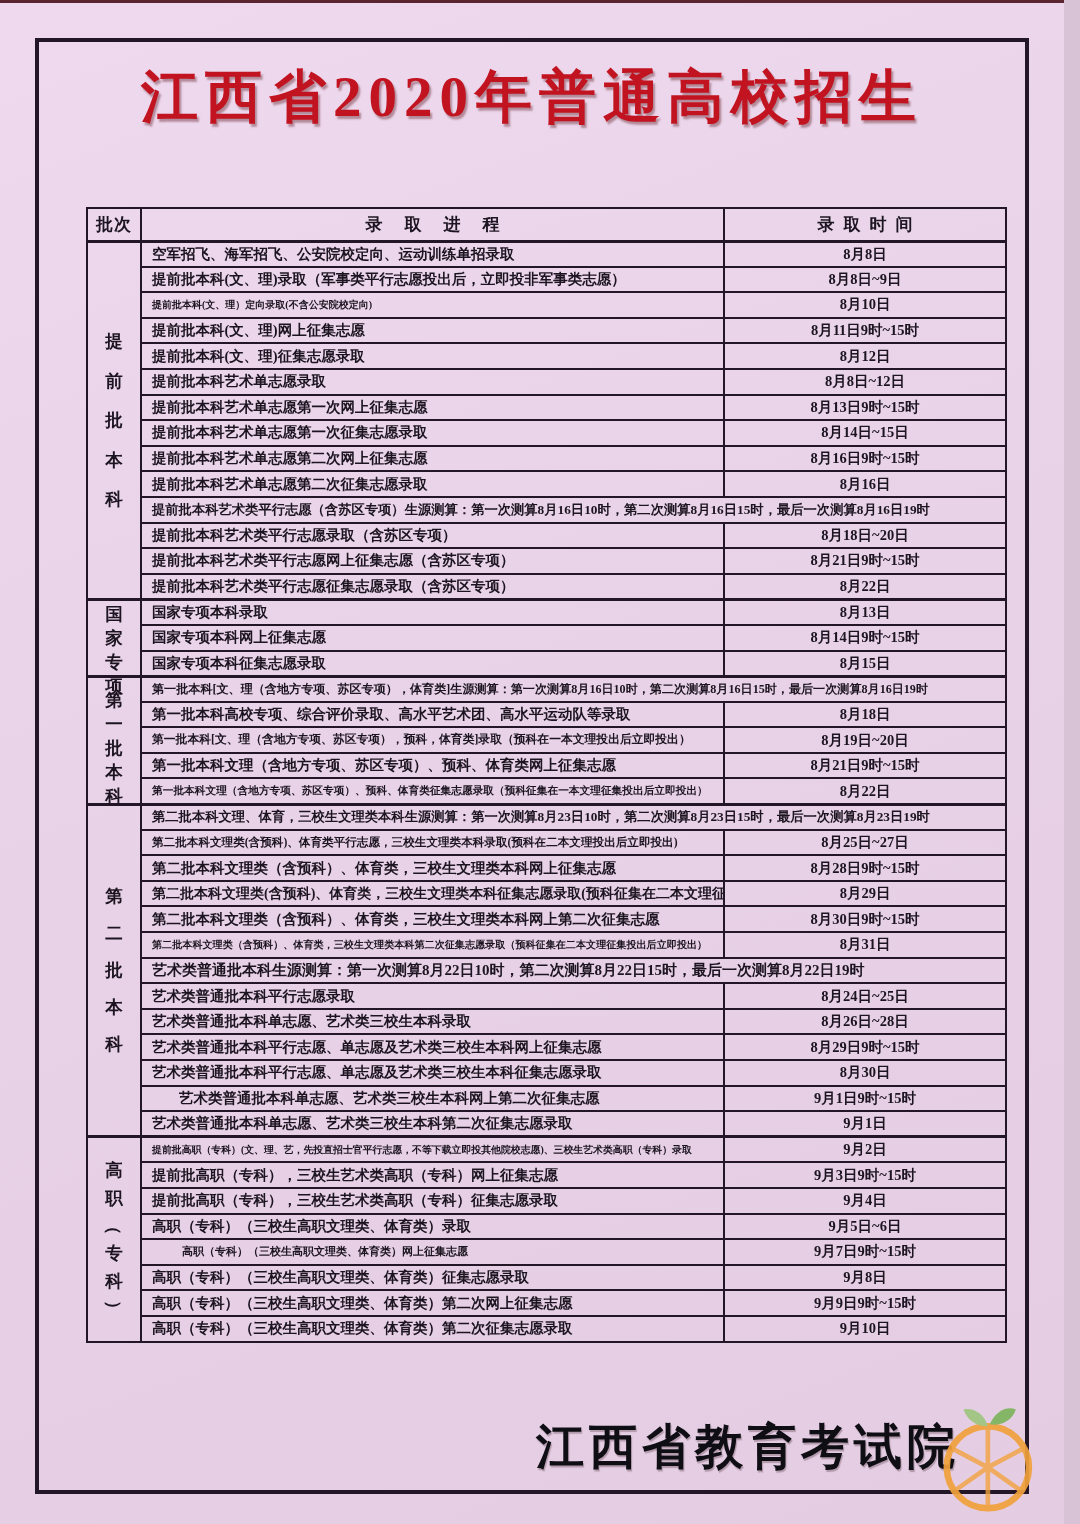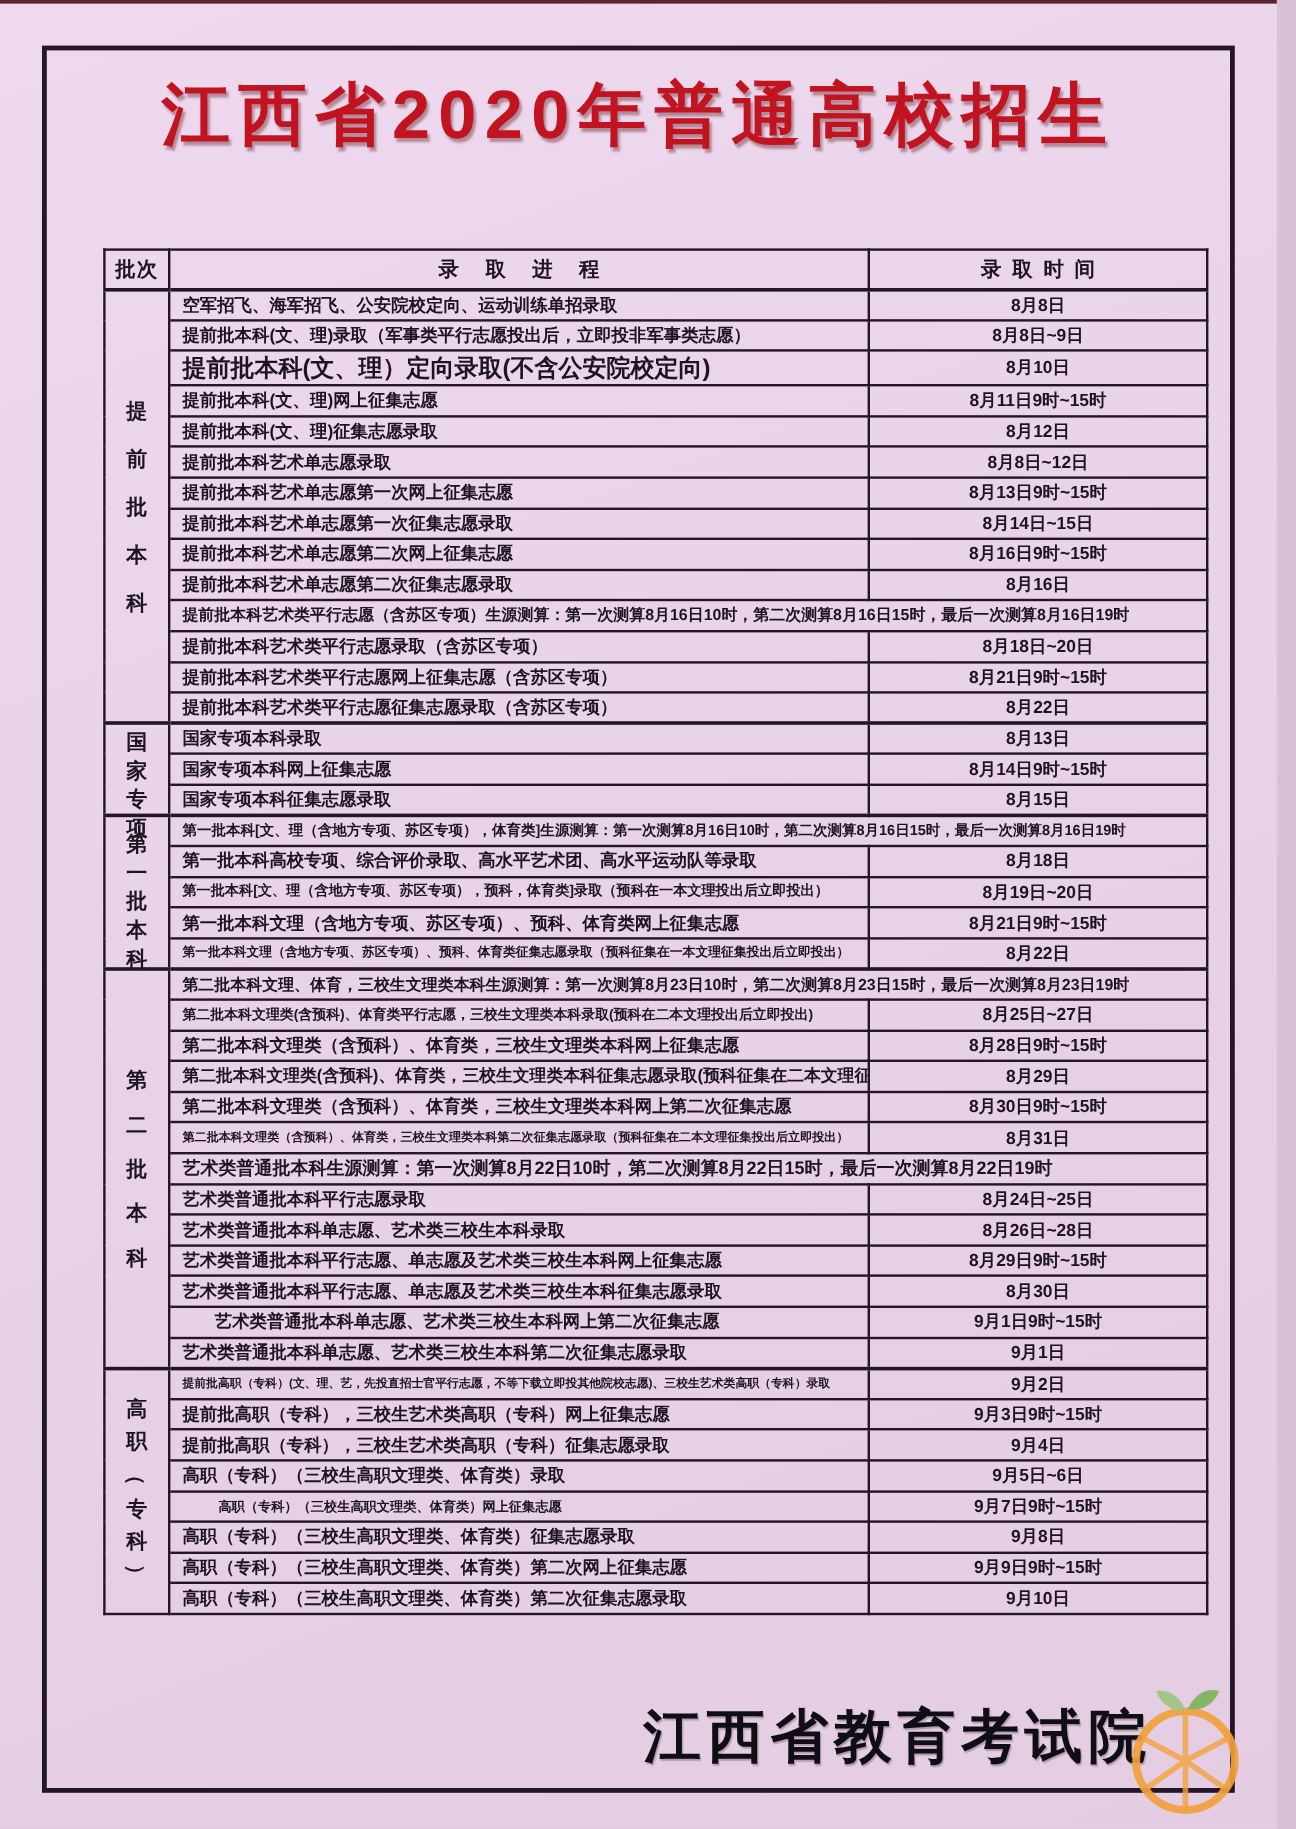--- a/index.html
+++ b/index.html
@@ -4,21 +4,21 @@
 <style>
   :root{
     --bg:#e9d3e8; --bg2:#e4cde2; --line:#231727; --accent:#c11320;
     --ink:#1c1420; --wm-orange:#f2a13c; --wm-red:#d5401e; --wm-url:#ef8c3c;
   }
   *{margin:0;padding:0;box-sizing:border-box}
   html,body{background:#d8c2d6}
   .page{
     width:1064px;height:1524px;position:relative;overflow:hidden;
     background:linear-gradient(160deg,#eed9ee 0%,var(--bg) 40%,var(--bg2) 100%);
-    font-family:Liberation Sans, sans-serif;color:var(--ink);
+    font-family:Liberation Serif, serif;color:var(--ink);
     border-top:3px solid #5a2430;
   }
   .frame{position:absolute;left:35px;top:35px;right:35px;bottom:30px;
     border:4px solid var(--line);pointer-events:none}
   .title{position:absolute;top:60px;left:0;right:0;text-align:center;
     color:var(--accent);font-weight:bold;line-height:1.18;
     text-shadow:2px 3px 2px rgba(90,20,25,.40)}
   .title .l1{font-size:57px;letter-spacing:7px}
   .title .l2{font-size:57px;letter-spacing:14px}
   table.schedule{position:absolute;left:86px;top:204px;width:919px;
@@ -87,21 +87,21 @@
             </div>
           </td>
           <td class="process-cell" style="font-size: 14.5px;">空军招飞、海军招飞、公安院校定向、运动训练单招录取</td>
           <td class="time-cell">8月8日</td>
         </tr>
         <tr>
           <td class="process-cell" style="font-size: 14.5px;">提前批本科(文、理)录取（军事类平行志愿投出后，立即投非军事类志愿）</td>
           <td class="time-cell">8月8日~9日</td>
         </tr>
         <tr>
-          <td class="process-cell" style="font-size: 20px;">提前批本科(文、理）定向录取(不含公安院校定向)</td>
+          <td class="process-cell" style="font-size: 10px;">提前批本科(文、理）定向录取(不含公安院校定向)</td>
           <td class="time-cell">8月10日</td>
         </tr>
         <tr>
           <td class="process-cell" style="font-size: 14.5px;">提前批本科(文、理)网上征集志愿</td>
           <td class="time-cell">8月11日9时~15时</td>
         </tr>
         <tr>
           <td class="process-cell" style="font-size: 14.5px;">提前批本科(文、理)征集志愿录取</td>
           <td class="time-cell">8月12日</td>
         </tr>

